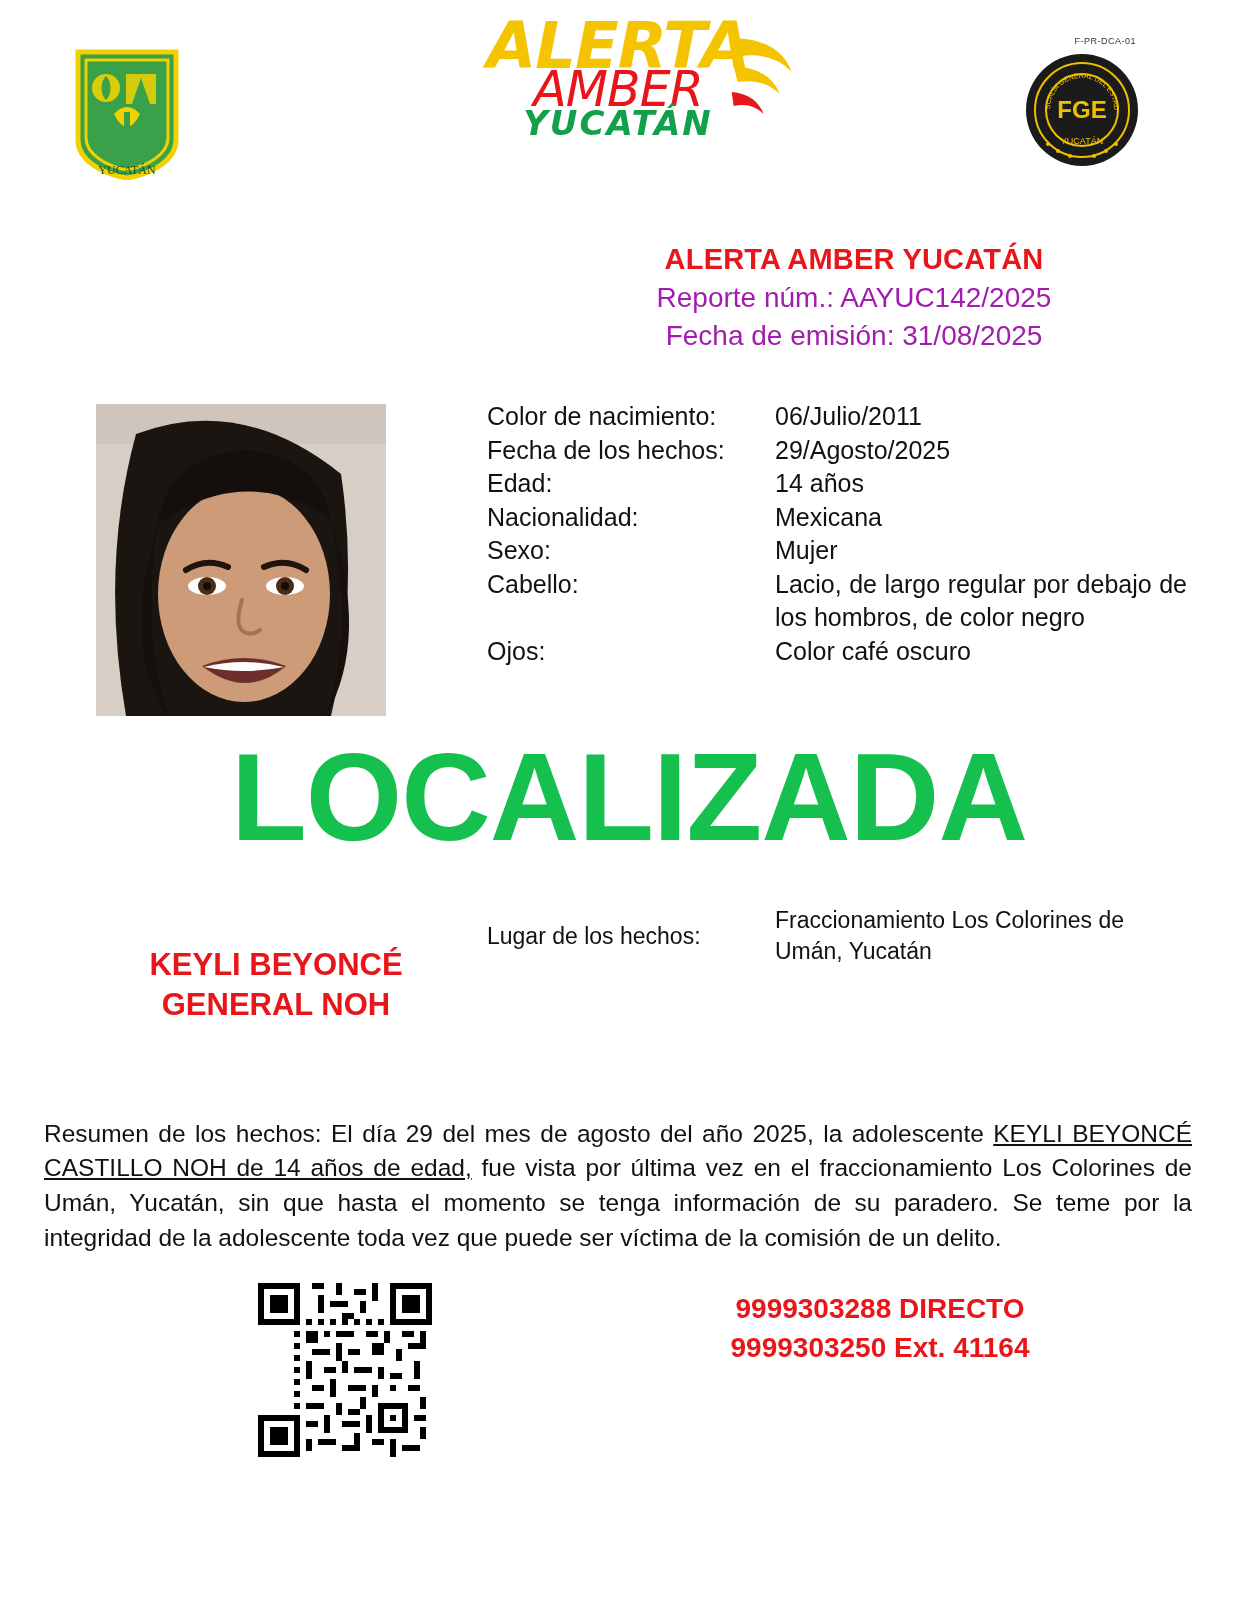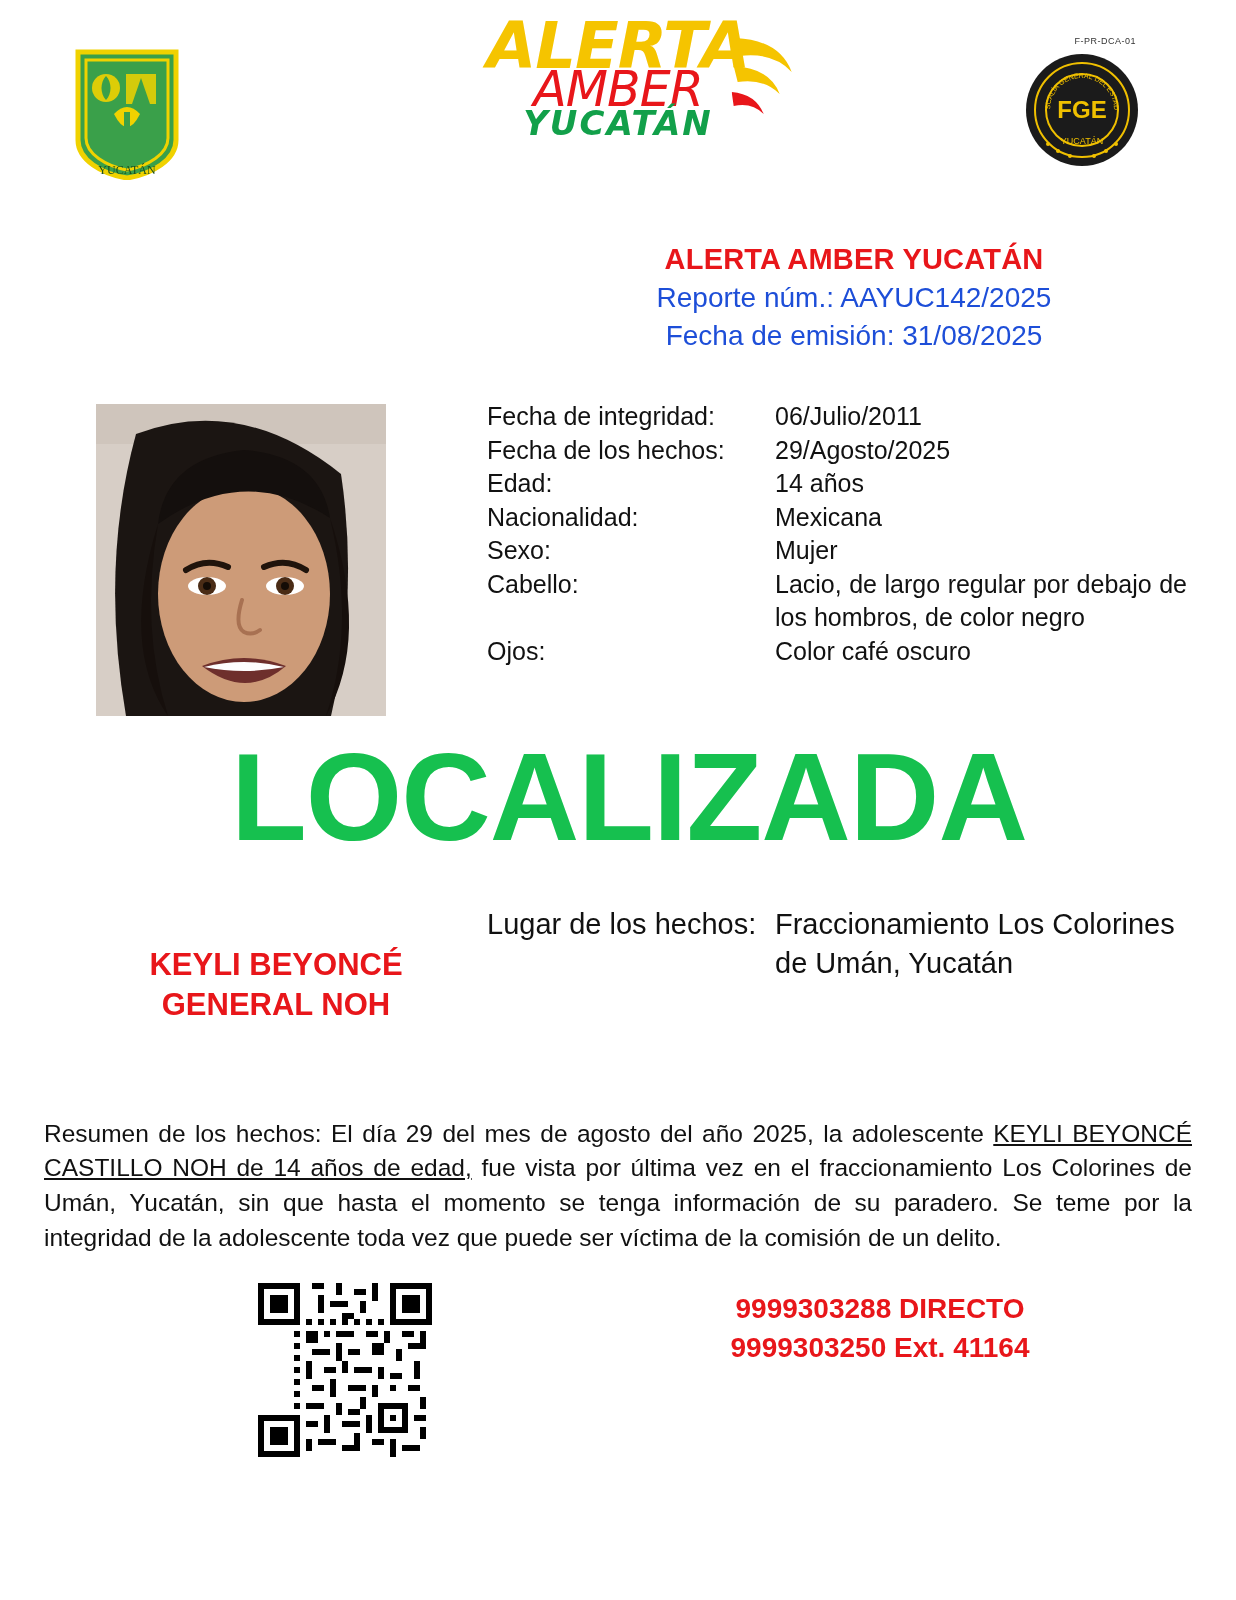--- a/index.html
+++ b/index.html
@@ -100,21 +100,21 @@
   }
   .report-title {
     color: #e8161a;
     font-size: 29px;
     font-weight: bold;
     letter-spacing: 0.2px;
   }
   .report-line {
     font-size: 28px;
     margin-top: 6px;
-    color: #1d4ed8;
+    color: #a21caf;
   }
 
   
   .photo {
     position: absolute;
     left: 96px;
     top: 404px;
     width: 290px;
     height: 312px;
     overflow: hidden;
@@ -167,23 +167,24 @@
     line-height: 1;
     padding-left: 22px;
   }
 
   
   .place {
     position: absolute;
     left: 487px;
     top: 905px;
     width: 700px;
-    font-size: 29px;
+    font-size: 23px;
     line-height: 1.35;
     display: flex;
+    align-items: center;
   }
   .place .data-label { width: 288px; }
 
   
   .name {
     position: absolute;
     left: 96px;
     top: 945px;
     width: 360px;
     text-align: center;
@@ -306,21 +307,21 @@
     <path d="M90 166 q20 -13 42 -3" stroke="#20140c" stroke-width="6" fill="none" stroke-linecap="round"></path>
     <path d="M168 163 q22 -10 42 3" stroke="#20140c" stroke-width="6" fill="none" stroke-linecap="round"></path>
     <path d="M146 196 q-8 26 2 32 q8 4 16 -2" stroke="#a87152" stroke-width="4" fill="none" stroke-linecap="round"></path>
     <path d="M106 262 q42 -16 84 0 q-40 34 -84 0z" fill="#6e2f2c"></path>
     <path d="M108 263 q40 -10 80 0 q-40 8 -80 0z" fill="#fdfdfd"></path>
   </svg>
 </div>
 
 <div class="data clipped">
   <div class="data-row">
-    <div class="data-label">Fecha de integridad:</div>
+    <div class="data-label">Color de nacimiento:</div>
     <div class="data-value">06/Julio/2011</div>
   </div>
   <div class="data-row">
     <div class="data-label">Fecha de los hechos:</div>
     <div class="data-value">29/Agosto/2025</div>
   </div>
   <div class="data-row">
     <div class="data-label">Edad:</div>
     <div class="data-value">14 años</div>
   </div>

